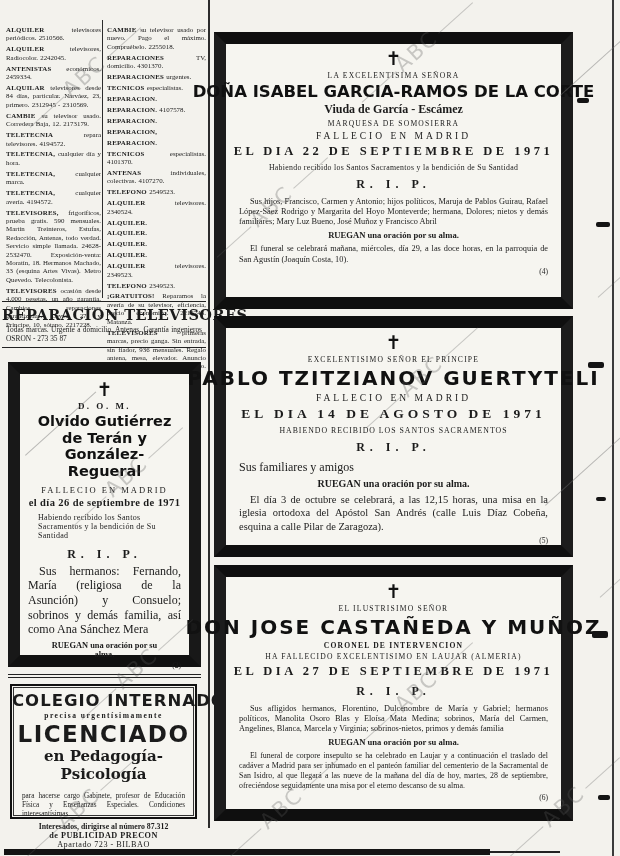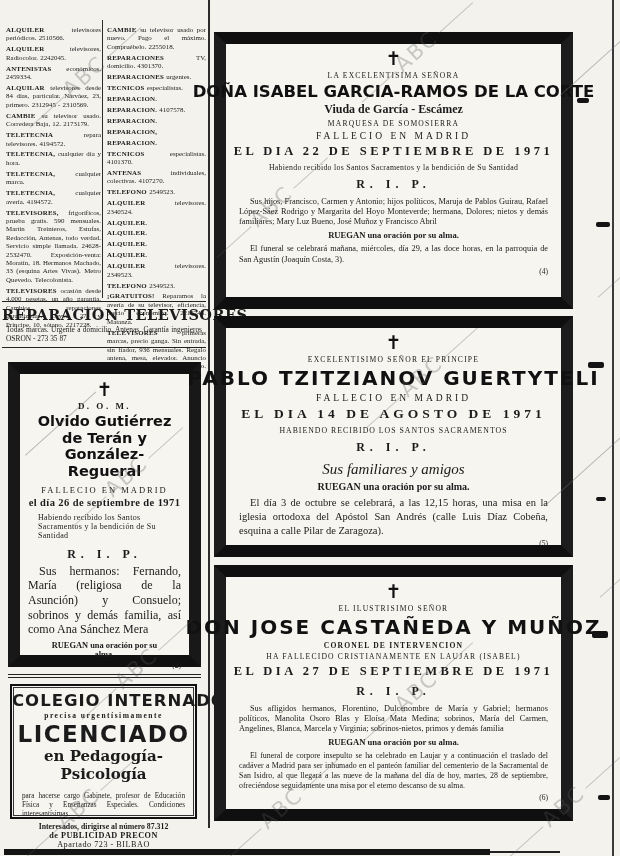--- a/index.html
+++ b/index.html
@@ -58,21 +58,21 @@
   .o-sub-s  { font-size:7.6px; letter-spacing:1.2px; margin-top:2px; }
   .o-fall   { font-size:9.5px; letter-spacing:3px; margin-top:3px; white-space:nowrap; }
   .o-date   { font-weight:bold; font-size:12.5px; letter-spacing:3.5px; margin-top:3px; white-space:nowrap; }
   .o-sacr   { font-size:7.8px; letter-spacing:.3px; margin-top:4px; }
   .o-rip    { font-weight:bold; font-size:12px; letter-spacing:5px; margin-top:5px; }
   .o-family { font-size:8.3px; line-height:1.22; text-align:justify; text-indent:11px; margin-top:5px; width:100%; }
   .o-ruegan { font-weight:bold; font-size:8.6px; margin-top:3px; width:100%; text-align:center; }
   .o-fun    { font-size:8.3px; line-height:1.25; text-align:justify; text-indent:11px; margin-top:4px; width:100%; }
   .o-num    { font-size:7.5px; width:100%; text-align:right; margin-top:2px; }
   
-  #obox2 .o-family { font-size:15px; text-indent:0; text-align:center;font-style:italic; }
+  #obox2 .o-family { font-size:12px; text-indent:0; text-align:left; }
   #obox2 .o-ruegan { font-size:10px; }
   #obox2 .o-fun    { font-size:10.5px; line-height:1.3; }
 
   
   #domObit { left:8px; top:362px; width:193px; height:305px;
              border:12px solid; border-color:#111 #181818 #111 #181818; }
   #domObit .obody { padding:6px 8px 2px; }
   #domObit .o-dom  { font-size:9px; letter-spacing:2.5px; font-weight:bold; margin-top:2px; }
   #domObit .o-name { font-size:14.5px; white-space:normal; text-align:center; line-height:1.15;
                      font-family:"DejaVu Sans", sans-serif; }
@@ -188,21 +188,21 @@
       <div class="o-head">LA EXCELENTISIMA SEÑORA</div>
       <div class="o-name" style="font-size:16.5px;">DOÑA ISABEL GARCIA-RAMOS DE LA CORTE</div>
       <div class="o-sub-b">Viuda de García - Escámez</div>
       <div class="o-sub-s">MARQUESA DE SOMOSIERRA</div>
       <div class="o-fall">FALLECIO EN MADRID</div>
       <div class="o-date">EL DIA 22 DE SEPTIEMBRE DE 1971</div>
       <div class="o-sacr">Habiendo recibido los Santos Sacramentos y la bendición de Su Santidad</div>
       <div class="o-rip">R. I. P.</div>
       <div class="o-family">Sus hijos, Francisco, Carmen y Antonio; hijos políticos, Maruja de Pablos Guirau, Rafael López-Sáez Rodrigo y Margarita del Hoyo Monteverde; hermana, Dolores; nietos y demás familiares; Mary Luz Bueno, José Muñoz y Francisco Abril</div>
       <div class="o-ruegan">RUEGAN una oración por su alma.</div>
-      <div class="o-fun">El funeral se celebrará mañana, miércoles, día 29, a las doce horas, en la parroquia de San Agustín (Joaquín Costa, 3).</div>
+      <div class="o-fun">El funeral se celebrará mañana, miércoles, día 29, a las doce horas, en la parroquia de San Agustín (Joaquín Costa, 10).</div>
       <div class="o-num">(4)</div>
     </div>
   </div>
 
   <div class="frame obox" id="obox2">
     <div class="obody">
       <div class="cross">✝</div>
       <div class="o-head">EXCELENTISIMO SEÑOR EL PRINCIPE</div>
       <div class="o-name" style="font-size:20px; letter-spacing:2px;">PABLO TZITZIANOV GUERTYTELI</div>
       <div class="o-fall">FALLECIO EN MADRID</div>
@@ -215,21 +215,21 @@
       <div class="o-num">(5)</div>
     </div>
   </div>
 
   <div class="frame obox" id="obox3">
     <div class="obody">
       <div class="cross">✝</div>
       <div class="o-head">EL ILUSTRISIMO SEÑOR</div>
       <div class="o-name" style="font-size:20px; letter-spacing:2px;">DON JOSE CASTAÑEDA Y MUÑOZ</div>
       <div class="o-sub-s" style="font-weight:bold;">CORONEL DE INTERVENCION</div>
-      <div class="o-sub-s">HA FALLECIDO CRISTIANAMENTE EN LAUJAR (ISABEL)</div>
+      <div class="o-sub-s">HA FALLECIDO EXCELENTISIMO EN LAUJAR (ALMERIA)</div>
       <div class="o-date">EL DIA 27 DE SEPTIEMBRE DE 1971</div>
       <div class="o-rip">R. I. P.</div>
       <div class="o-family">Sus afligidos hermanos, Florentino, Dulcenombre de María y Gabriel; hermanos políticos, Manolita Osoro Blas y Eloísa Mata Medina; sobrinos, María del Carmen, Angelines, Blanca, Marcela y Virginia; sobrinos-nietos, primos y demás familia</div>
       <div class="o-ruegan">RUEGAN una oración por su alma.</div>
       <div class="o-fun" style="font-size:7.9px;">El funeral de corpore insepulto se ha celebrado en Laujar y a continuación el traslado del cadáver a Madrid para ser inhumado en el panteón familiar del cementerio de la Sacramental de San Isidro, al que llegará a las nueve de la mañana del día de hoy, martes, 28 de septiembre, ofreciéndose seguidamente una misa por el eterno descanso de su alma.</div>
       <div class="o-num">(6)</div>
     </div>
   </div>
 
   <div class="mark" style="left:577px; top:98px;  width:12px; height:5px;"></div>

